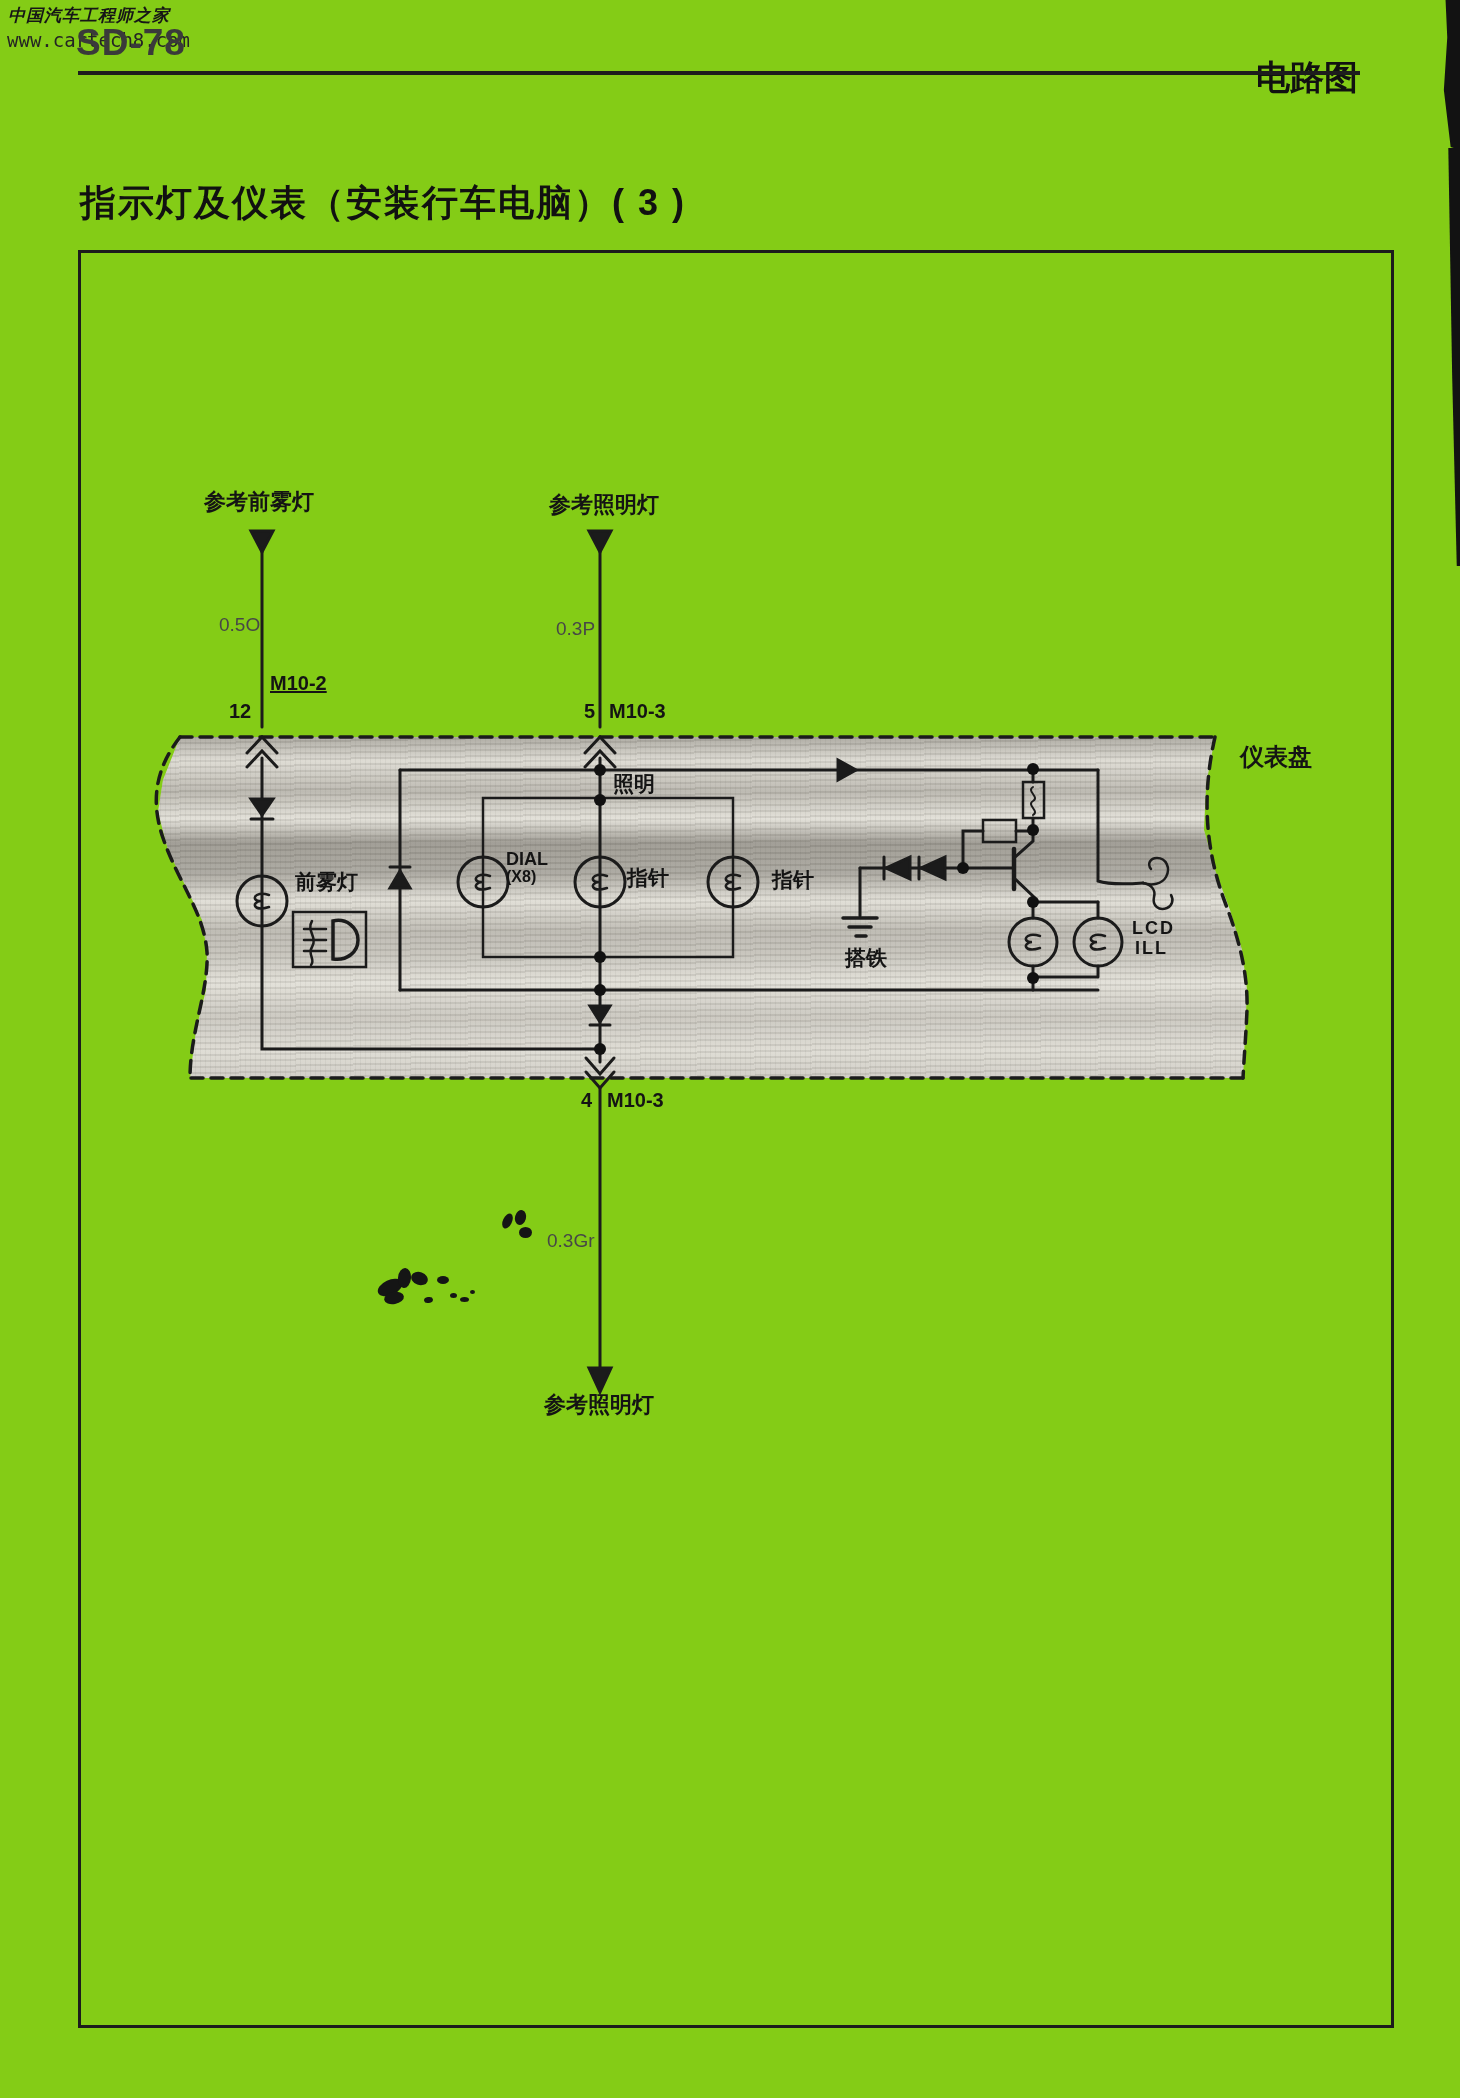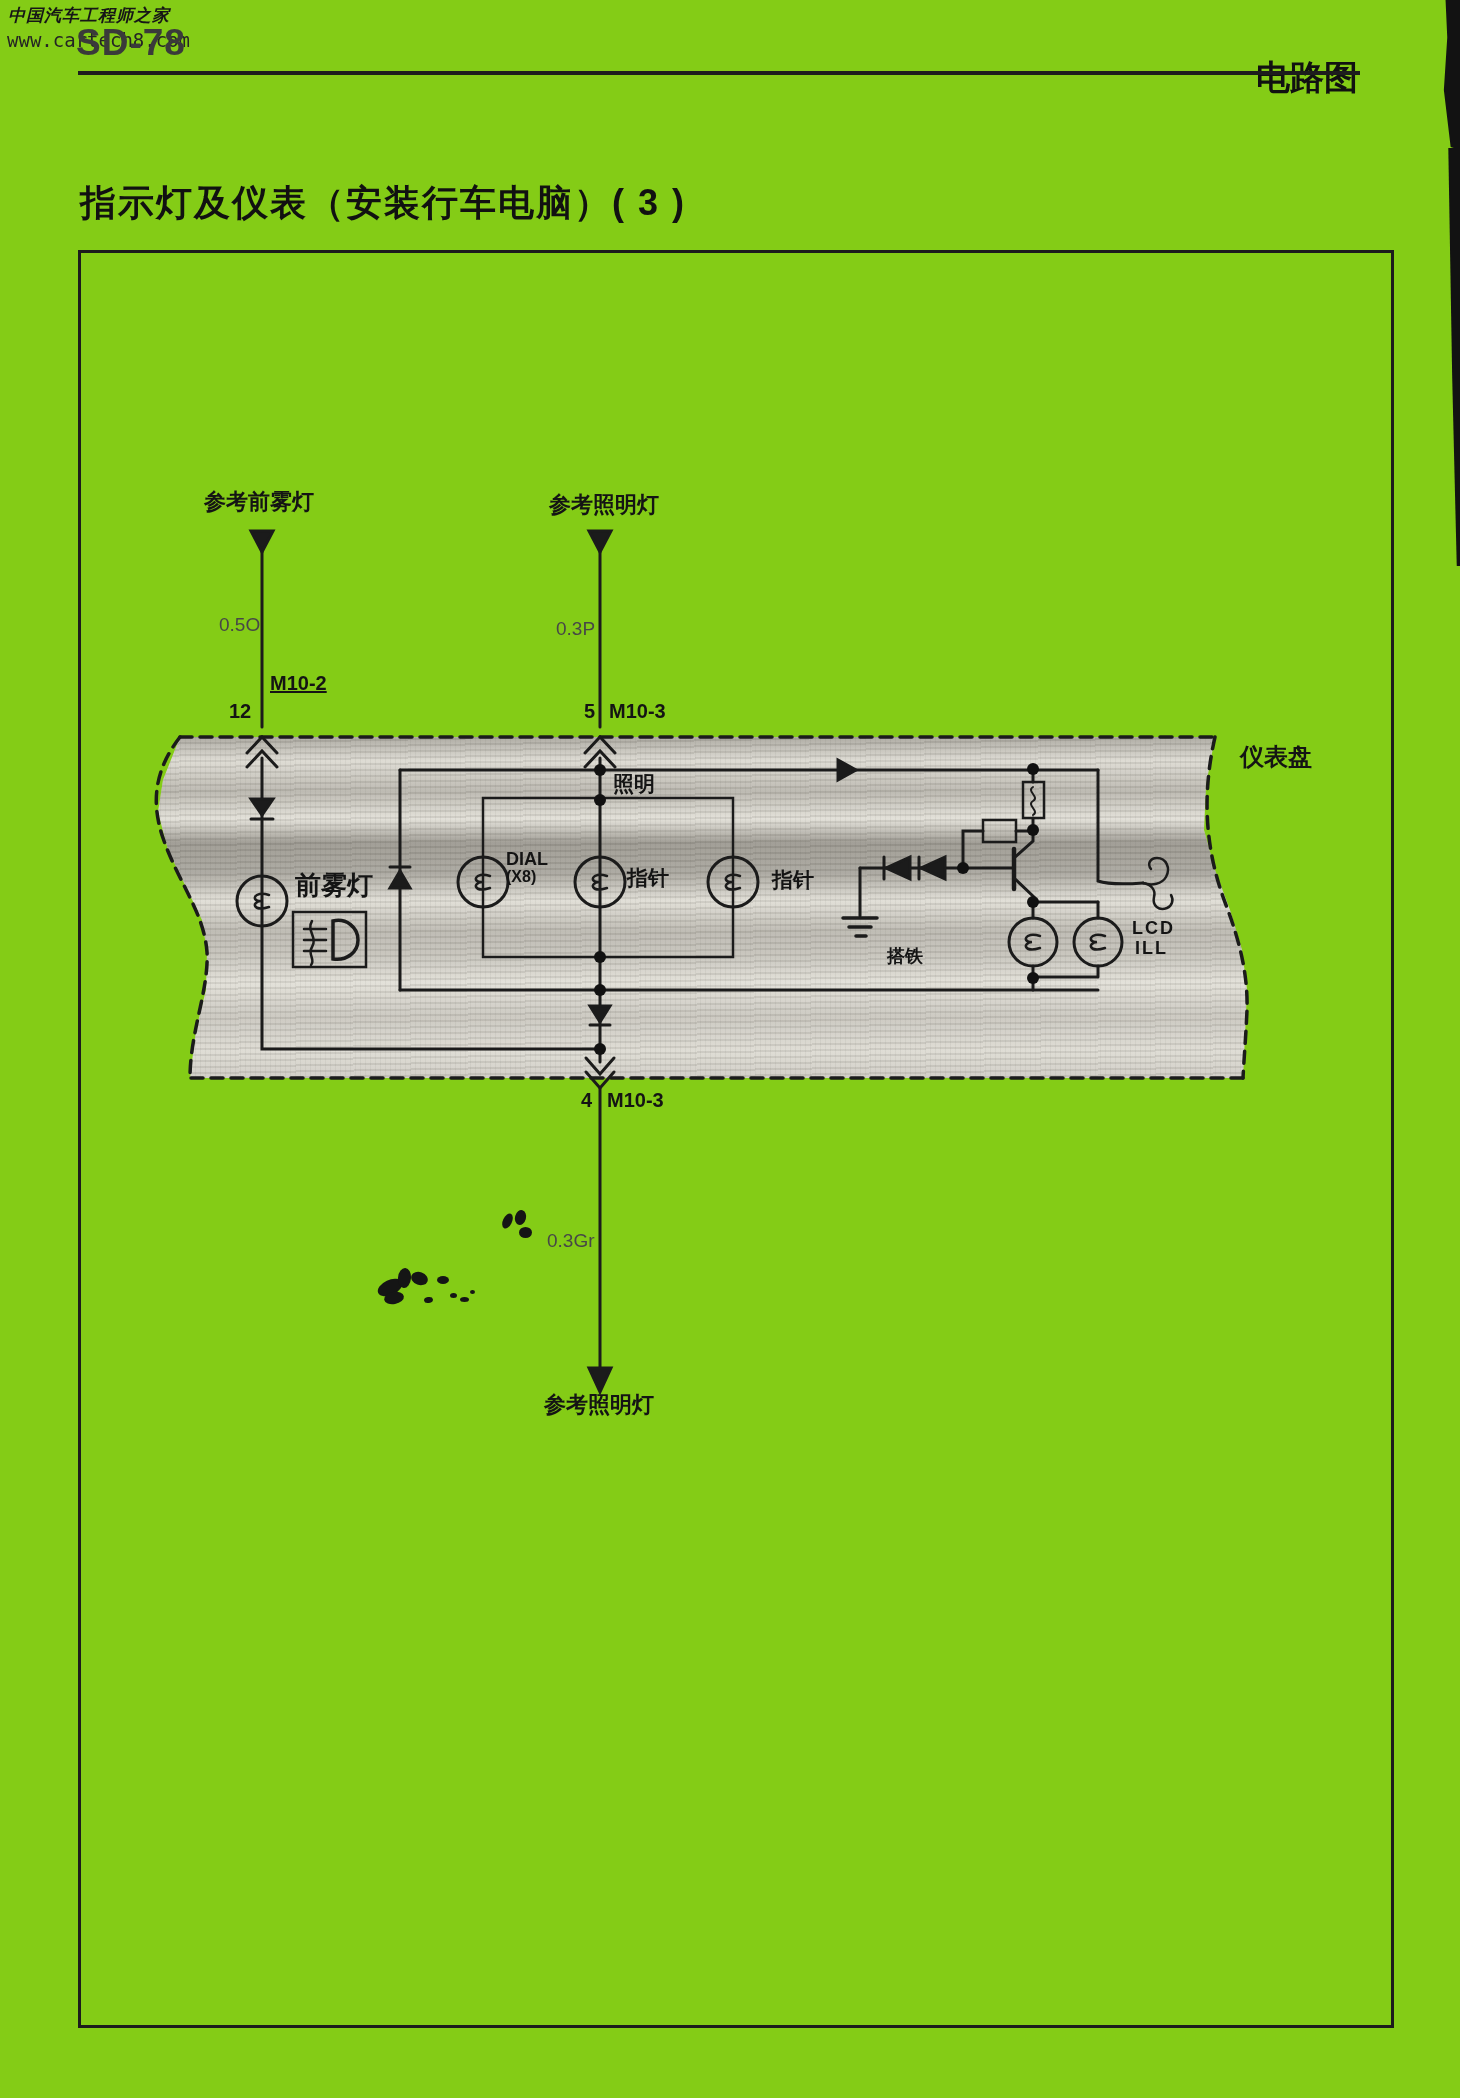--- a/index.html
+++ b/index.html
@@ -161,26 +161,26 @@
   <div class="lbl cjk" style="left:204px;top:487px;font-size:22px;font-family:Liberation Mono, monospace;">参考前雾灯</div>
   <div class="lbl cjk" style="left:549px;top:490px;font-size:22px;">参考照明灯</div>
   <div class="lbl wire" style="left:219px;top:614px;font-size:19px;">0.5O</div>
   <div class="lbl wire" style="left:556px;top:618px;font-size:19px;">0.3P</div>
   <div class="lbl pin" style="left:229px;top:700px;">12</div>
   <div class="lbl pin" style="left:270px;top:672px;text-decoration:underline;">M10-2</div>
   <div class="lbl pin" style="left:584px;top:700px;">5</div>
   <div class="lbl pin" style="left:609px;top:700px;">M10-3</div>
   <div class="lbl cjk" style="left:1240px;top:741px;font-size:24px;">仪表盘</div>
   <div class="lbl cjk" style="left:613px;top:770px;font-size:21px;">照明</div>
-  <div class="lbl cjk" style="left:295px;top:868px;font-size:26px;">前雾灯</div>
+  <div class="lbl cjk" style="left:295px;top:868px;font-size:21px;">前雾灯</div>
   <div class="lbl" style="left:506px;top:849px;font-size:18px;font-weight:700;">DIAL</div>
   <div class="lbl" style="left:506px;top:868px;font-size:16px;font-weight:700;">(X8)</div>
   <div class="lbl cjk" style="left:627px;top:864px;font-size:21px;">指针</div>
   <div class="lbl cjk" style="left:772px;top:866px;font-size:21px;">指针</div>
-  <div class="lbl cjk" style="left:845px;top:944px;font-size:18px;margin-left:42px;">搭铁</div>
+  <div class="lbl cjk" style="left:845px;top:944px;font-size:21px;">搭铁</div>
   <div class="lbl" style="left:1132px;top:918px;font-size:18px;font-weight:700;letter-spacing:2px;">LCD</div>
   <div class="lbl" style="left:1135px;top:938px;font-size:18px;font-weight:700;letter-spacing:2px;">ILL</div>
   <div class="lbl pin" style="left:581px;top:1089px;">4</div>
   <div class="lbl pin" style="left:607px;top:1089px;">M10-3</div>
   <div class="lbl wire" style="left:547px;top:1230px;font-size:19px;">0.3Gr</div>
   <div class="lbl cjk" style="left:544px;top:1390px;font-size:22px;">参考照明灯</div>
 
   <div class="blob" style="left:503px;top:1213px;width:9px;height:16px;transform:rotate(25deg);"></div>
   <div class="blob" style="left:515px;top:1210px;width:11px;height:15px;transform:rotate(15deg);"></div>
   <div class="blob" style="left:519px;top:1227px;width:13px;height:11px;"></div>

